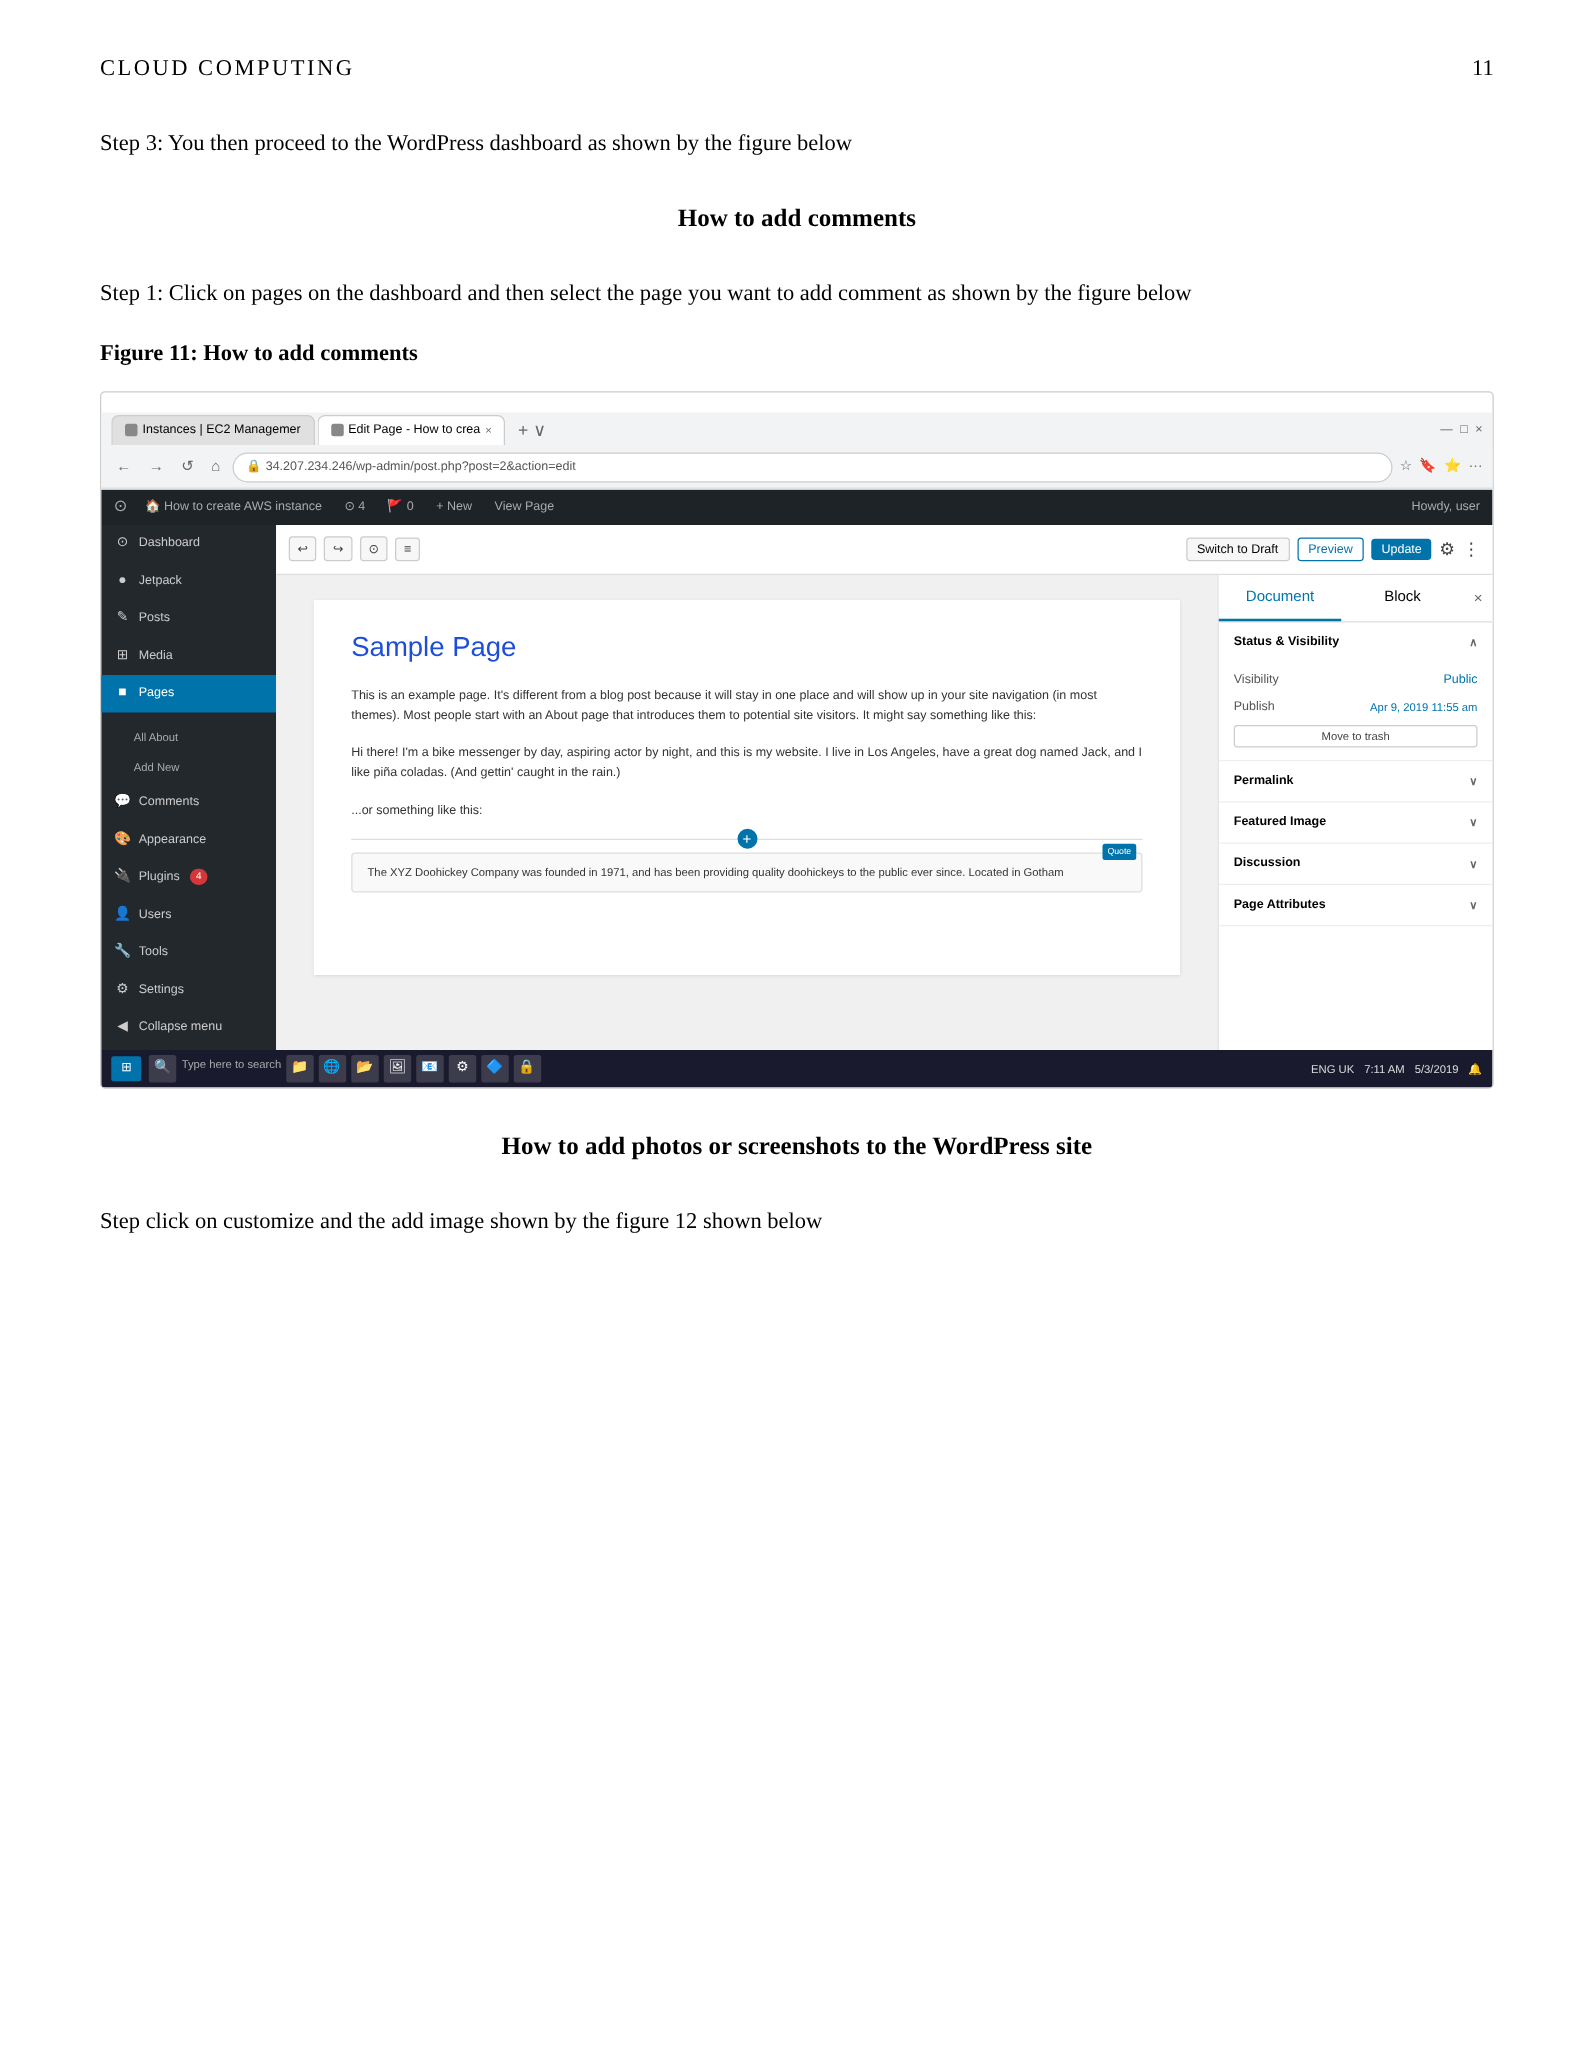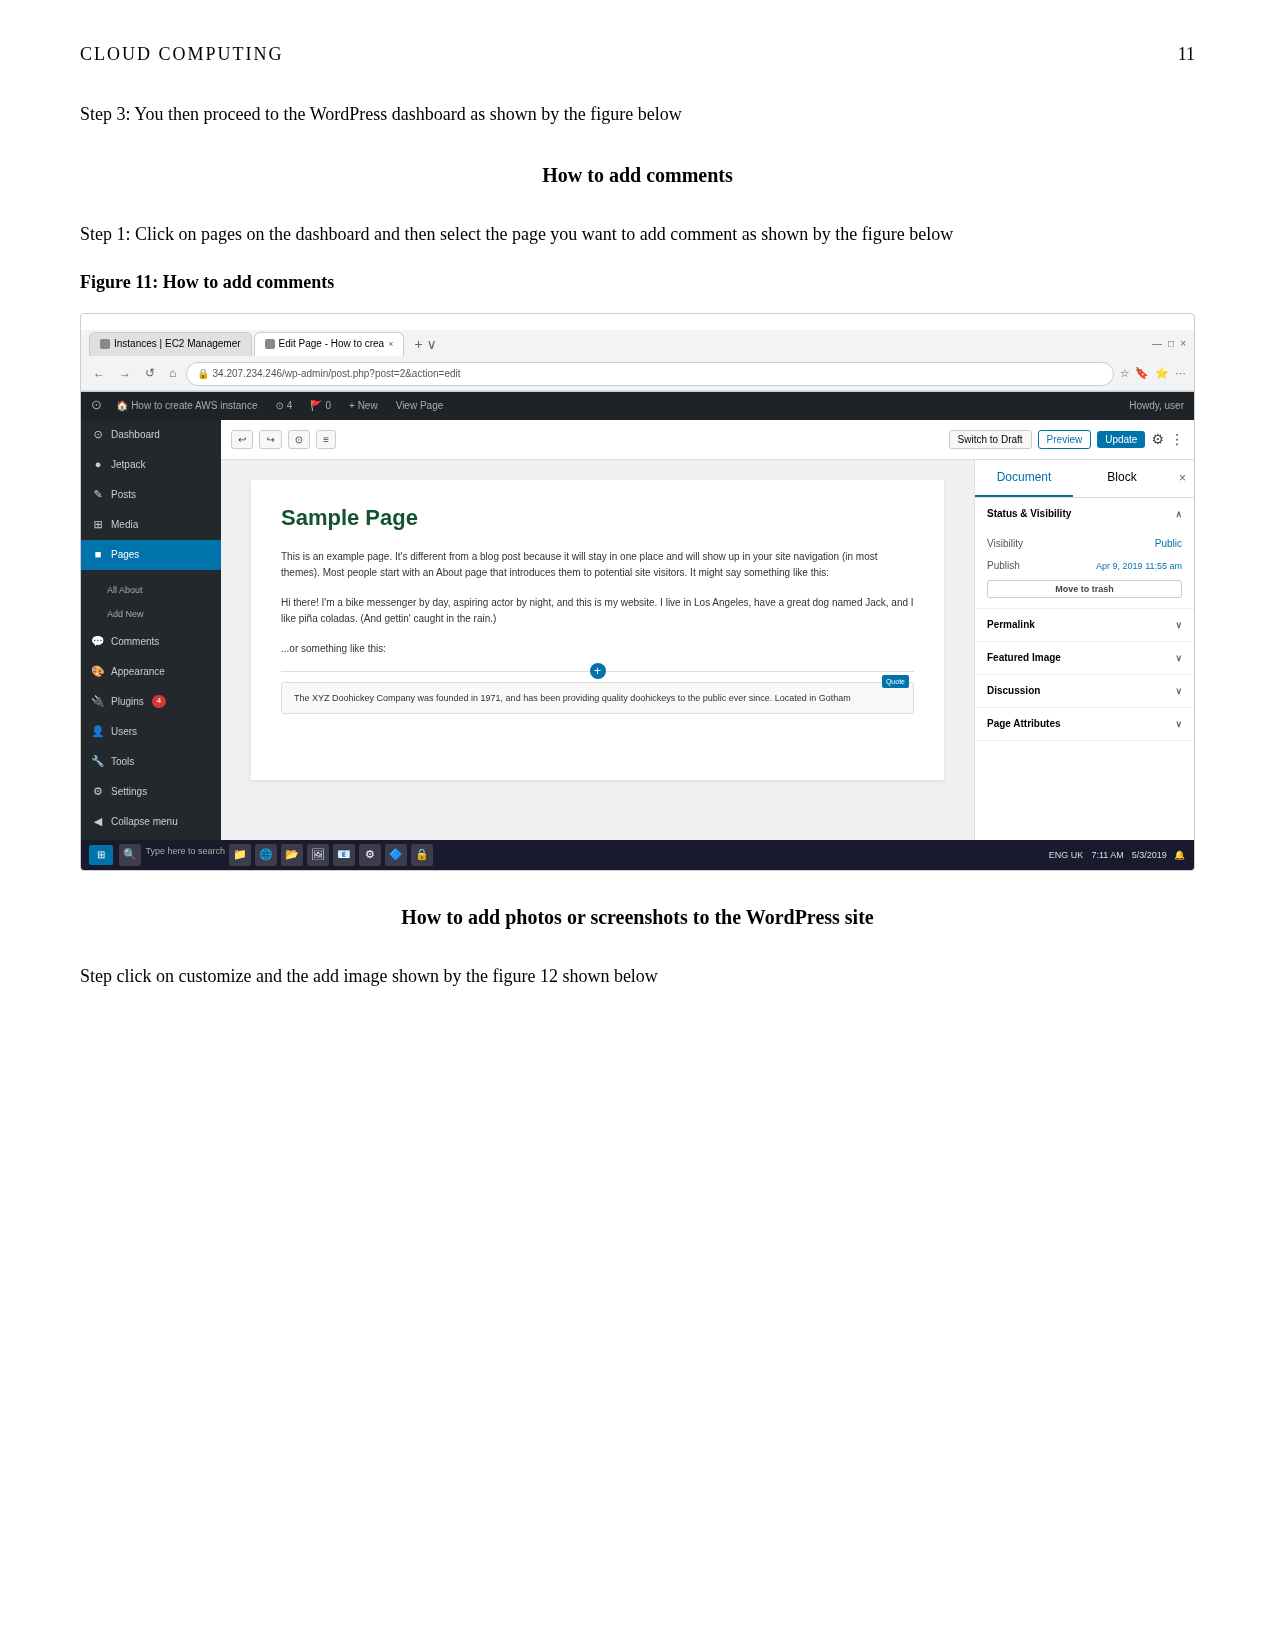--- a/index.html
+++ b/index.html
@@ -315,23 +315,23 @@
       overflow: auto;
     }
     .editor-page {
       background: #fff;
       padding: 20px 30px;
       min-height: 300px;
       box-shadow: 0 1px 3px rgba(0,0,0,0.1);
     }
     .editor-page-title {
       font-size: 22px;
-      font-weight: bold;
+      font-weight: normal;
       margin-bottom: 14px;
-      color: #14532d;
+      color: #1d4ed8;
     }
     .editor-page-body {
       font-size: 10px;
       color: #333;
       line-height: 1.6;
       margin-bottom: 14px;
     }
     .quote-block {
       border: 1px solid #ddd;
       border-radius: 3px;
@@ -432,21 +432,20 @@
     .btn-move-trash {
       background: #fff;
       border: 1px solid #ccc;
       border-radius: 3px;
       padding: 3px 8px;
       font-size: 9px;
       cursor: pointer;
       color: #444;
       width: 100%;
       text-align: center;
-      font-weight: bold;
     }
 
     
     .browser-taskbar {
       background: #1a1a2e;
       height: 30px;
       display: flex;
       align-items: center;
       padding: 0 8px;
       gap: 6px;

